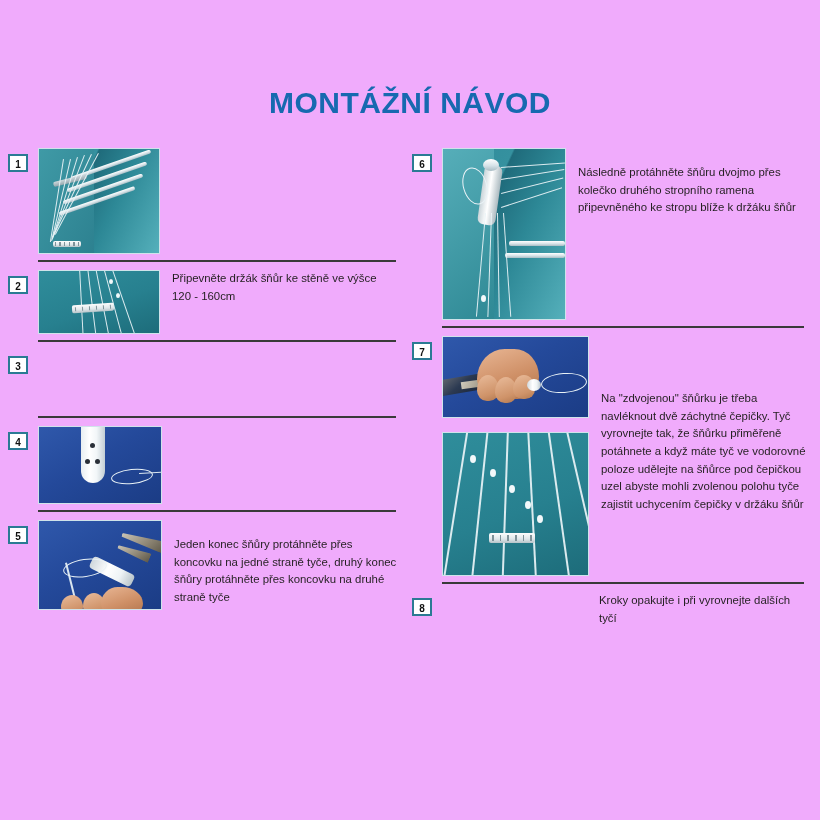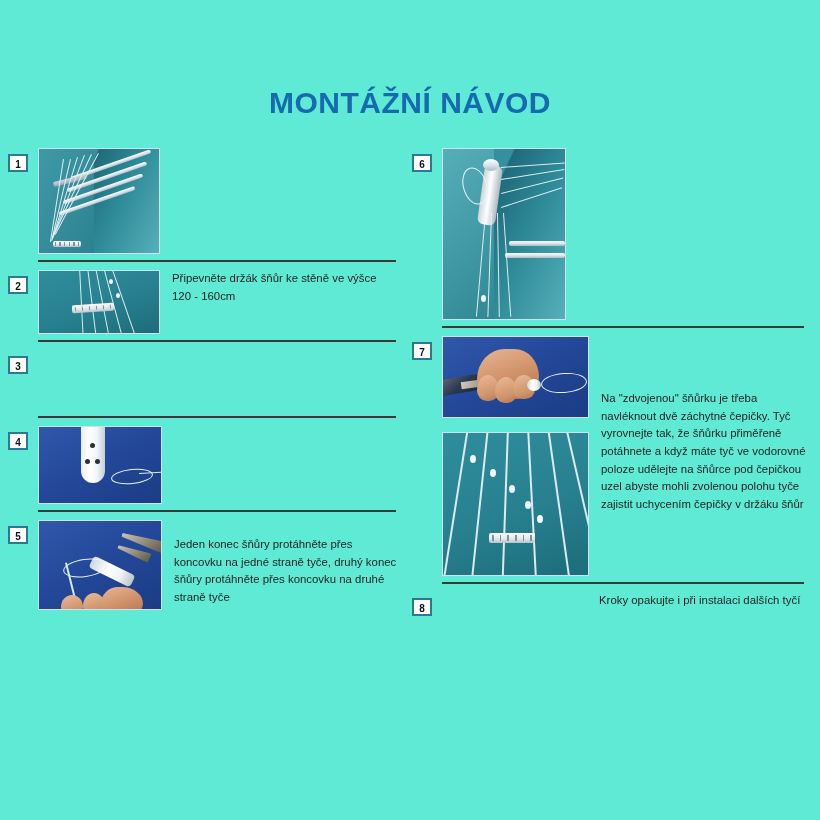--- a/index.html
+++ b/index.html
@@ -13,21 +13,21 @@
     font-family: "Liberation Sans", sans-serif;
     color: #221f1f;
     overflow: hidden;
     position: relative;
   }
 
   .page {
     position: relative;
     width: 820px;
     height: 820px;
-    background: #5eead4;
+    background: #f0abfc;
   }
 
   
   .title {
     position: absolute;
     left: 0;
     top: 86px;
     width: 820px;
     text-align: center;
     font-size: 30px;
@@ -337,20 +337,21 @@
             <div class="loop" style="left:20px;top:18px;width:22px;height:36px;border-radius:50%;transform:rotate(-16deg);"></div>
             <div class="rod" style="left:66px;top:92px;width:56px;height:5px;"></div>
             <div class="rod" style="left:62px;top:104px;width:60px;height:5px;"></div>
             <div class="cord" style="left:42px;top:64px;width:1.4px;height:104px;transform:rotate(5deg);"></div>
             <div class="cord" style="left:48px;top:64px;width:1.4px;height:104px;transform:rotate(2deg);"></div>
             <div class="cord" style="left:54px;top:64px;width:1.4px;height:104px;transform:rotate(-1deg);"></div>
             <div class="cord" style="left:60px;top:64px;width:1.4px;height:104px;transform:rotate(-4deg);"></div>
             <div class="bead" style="left:38px;top:146px;width:5px;height:7px;"></div>
           </div>
         </div>
+        <div class="caption pad-more">Následně protáhněte šňůru dvojmo přes kolečko druhého stropního ramena připevněného ke stropu blíže k držáku šňůr</div>
       </div>
     </div>
 
     <div class="step">
       <div class="divider"></div>
       <div class="step-body">
         <div class="badge">7</div>
         <div class="media">
           <div class="photo ph-blue framed" style="width:145px;height:80px;">
             <div class="pliers" style="left:-6px;top:40px;width:46px;height:16px;transform:rotate(-10deg);"></div>
@@ -388,18 +389,18 @@
         </div>
         <div class="caption pad-big">Na "zdvojenou" šňůrku je třeba navléknout dvě záchytné čepičky. Tyč vyrovnejte tak, že šňůrku přiměřeně potáhnete a když máte tyč ve vodorovné poloze udělejte na šňůrce pod čepičkou uzel abyste mohli zvolenou polohu tyče zajistit uchycením čepičky v držáku šňůr</div>
       </div>
     </div>
 
     <div class="step">
       <div class="divider"></div>
       <div class="step-body" style="min-height:48px;">
         <div class="badge">8</div>
         <div class="media" style="width:145px;height:2px;"></div>
-        <div class="caption pad-small">Kroky opakujte i při instalaci dalších tyčí</div>
+        <div class="caption pad-small">Kroky opakujte i při vyrovnejte dalších tyčí</div>
       </div>
     </div>
 
   </div>
 </div>
 
 </body></html>

